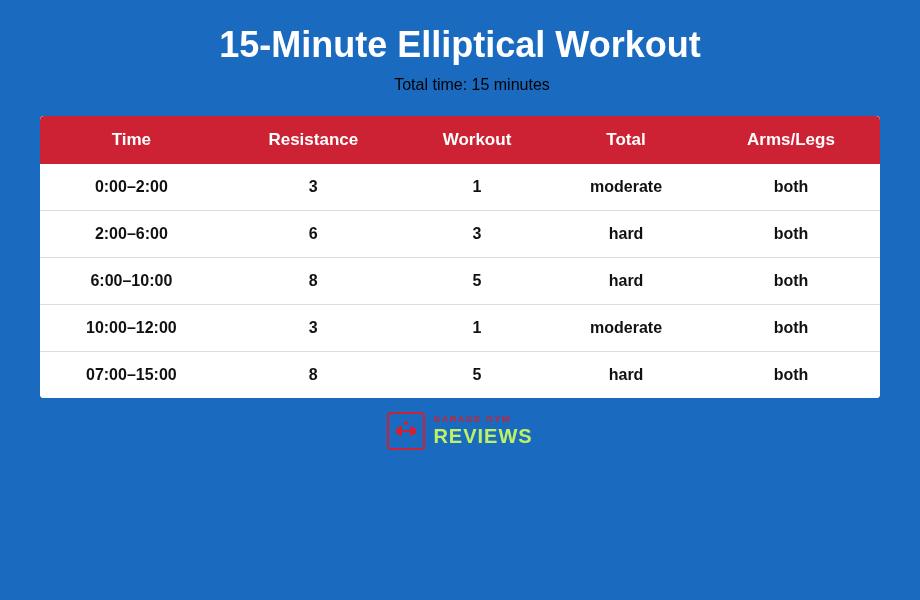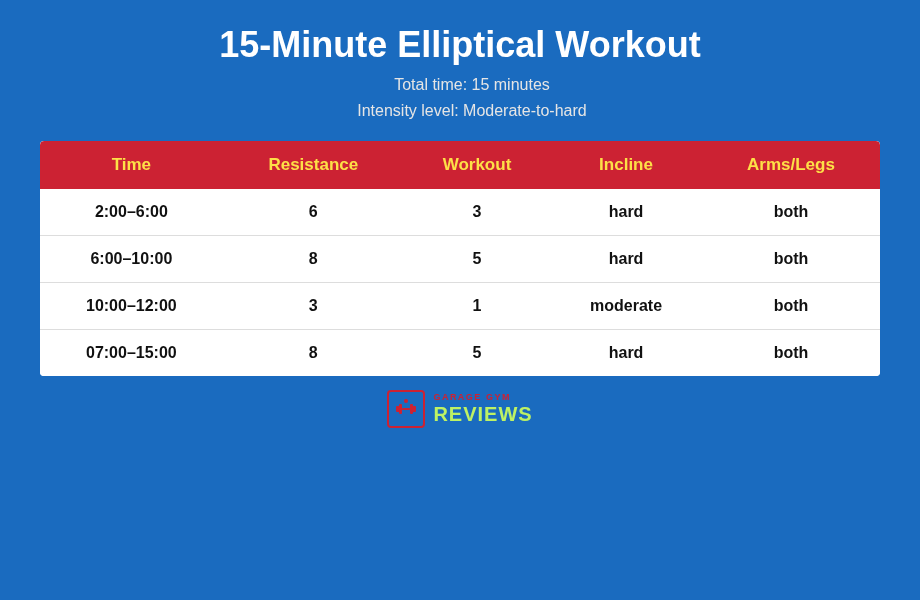--- a/index.html
+++ b/index.html
@@ -18,40 +18,40 @@
 
     .title {
       color: #ffffff;
       font-size: 36px;
       font-weight: 900;
       text-align: center;
       margin-bottom: 6px;
     }
 
     .subtitle {
-      color: #e5e5e5;
+      color: #000000;
       font-size: 16px;
       text-align: center;
       line-height: 1.6;
       margin-bottom: 18px;
       margin-left: 24px;
     }
 
     table {
       width: 100%;
       border-collapse: separate;
       border-spacing: 0;
       background: white;
       border-radius: 4px;
       overflow: hidden;
     }
 
     thead tr th {
       background-color: #cc2233;
-      color: #fde047;
+      color: #ffffff;
       font-size: 17px;
       font-weight: 700;
       padding: 14px 10px;
       text-align: center;
     }
 
     thead tr th:first-child {
       border-radius: 4px 0 0 0;
     }
     thead tr th:last-child {
@@ -126,34 +126,40 @@
       letter-spacing: 1px;
       text-transform: uppercase;
     }
   </style>
 </head>
 <body>
 
 <h1 class="title">15-Minute Elliptical Workout</h1>
 <div class="subtitle">
   <div>Total time: 15 minutes</div>
-  <div>Intensity level: Moderate-to-hard</div>
 </div>
 
 <table>
   <thead>
     <tr>
       <th>Time</th>
       <th>Resistance</th>
       <th>Workout</th>
-      <th>Incline</th>
+      <th>Total</th>
       <th>Arms/Legs</th>
     </tr>
   </thead>
   <tbody id="table-body">
+  <tr>
+        <td>0:00–2:00</td>
+        <td>3</td>
+        <td>1</td>
+        <td>moderate</td>
+        <td>both</td>
+      </tr>
       <tr>
         <td>2:00–6:00</td>
         <td>6</td>
         <td>3</td>
         <td>hard</td>
         <td>both</td>
       </tr>
       <tr>
         <td>6:00–10:00</td>
         <td>8</td>

